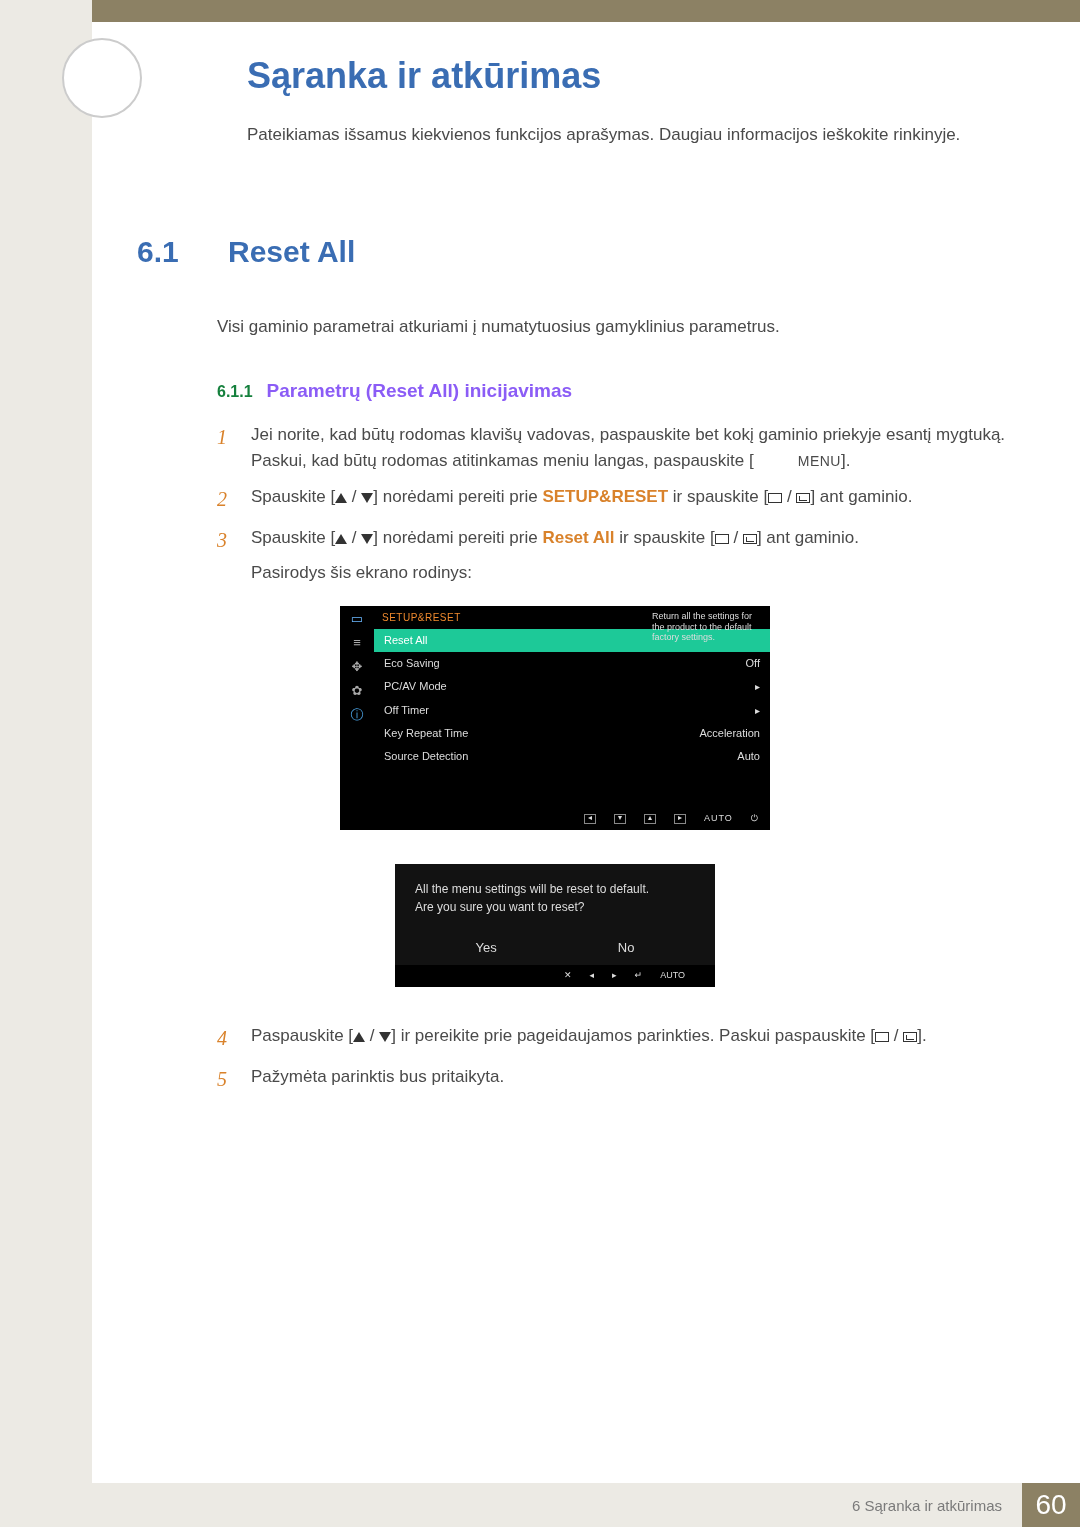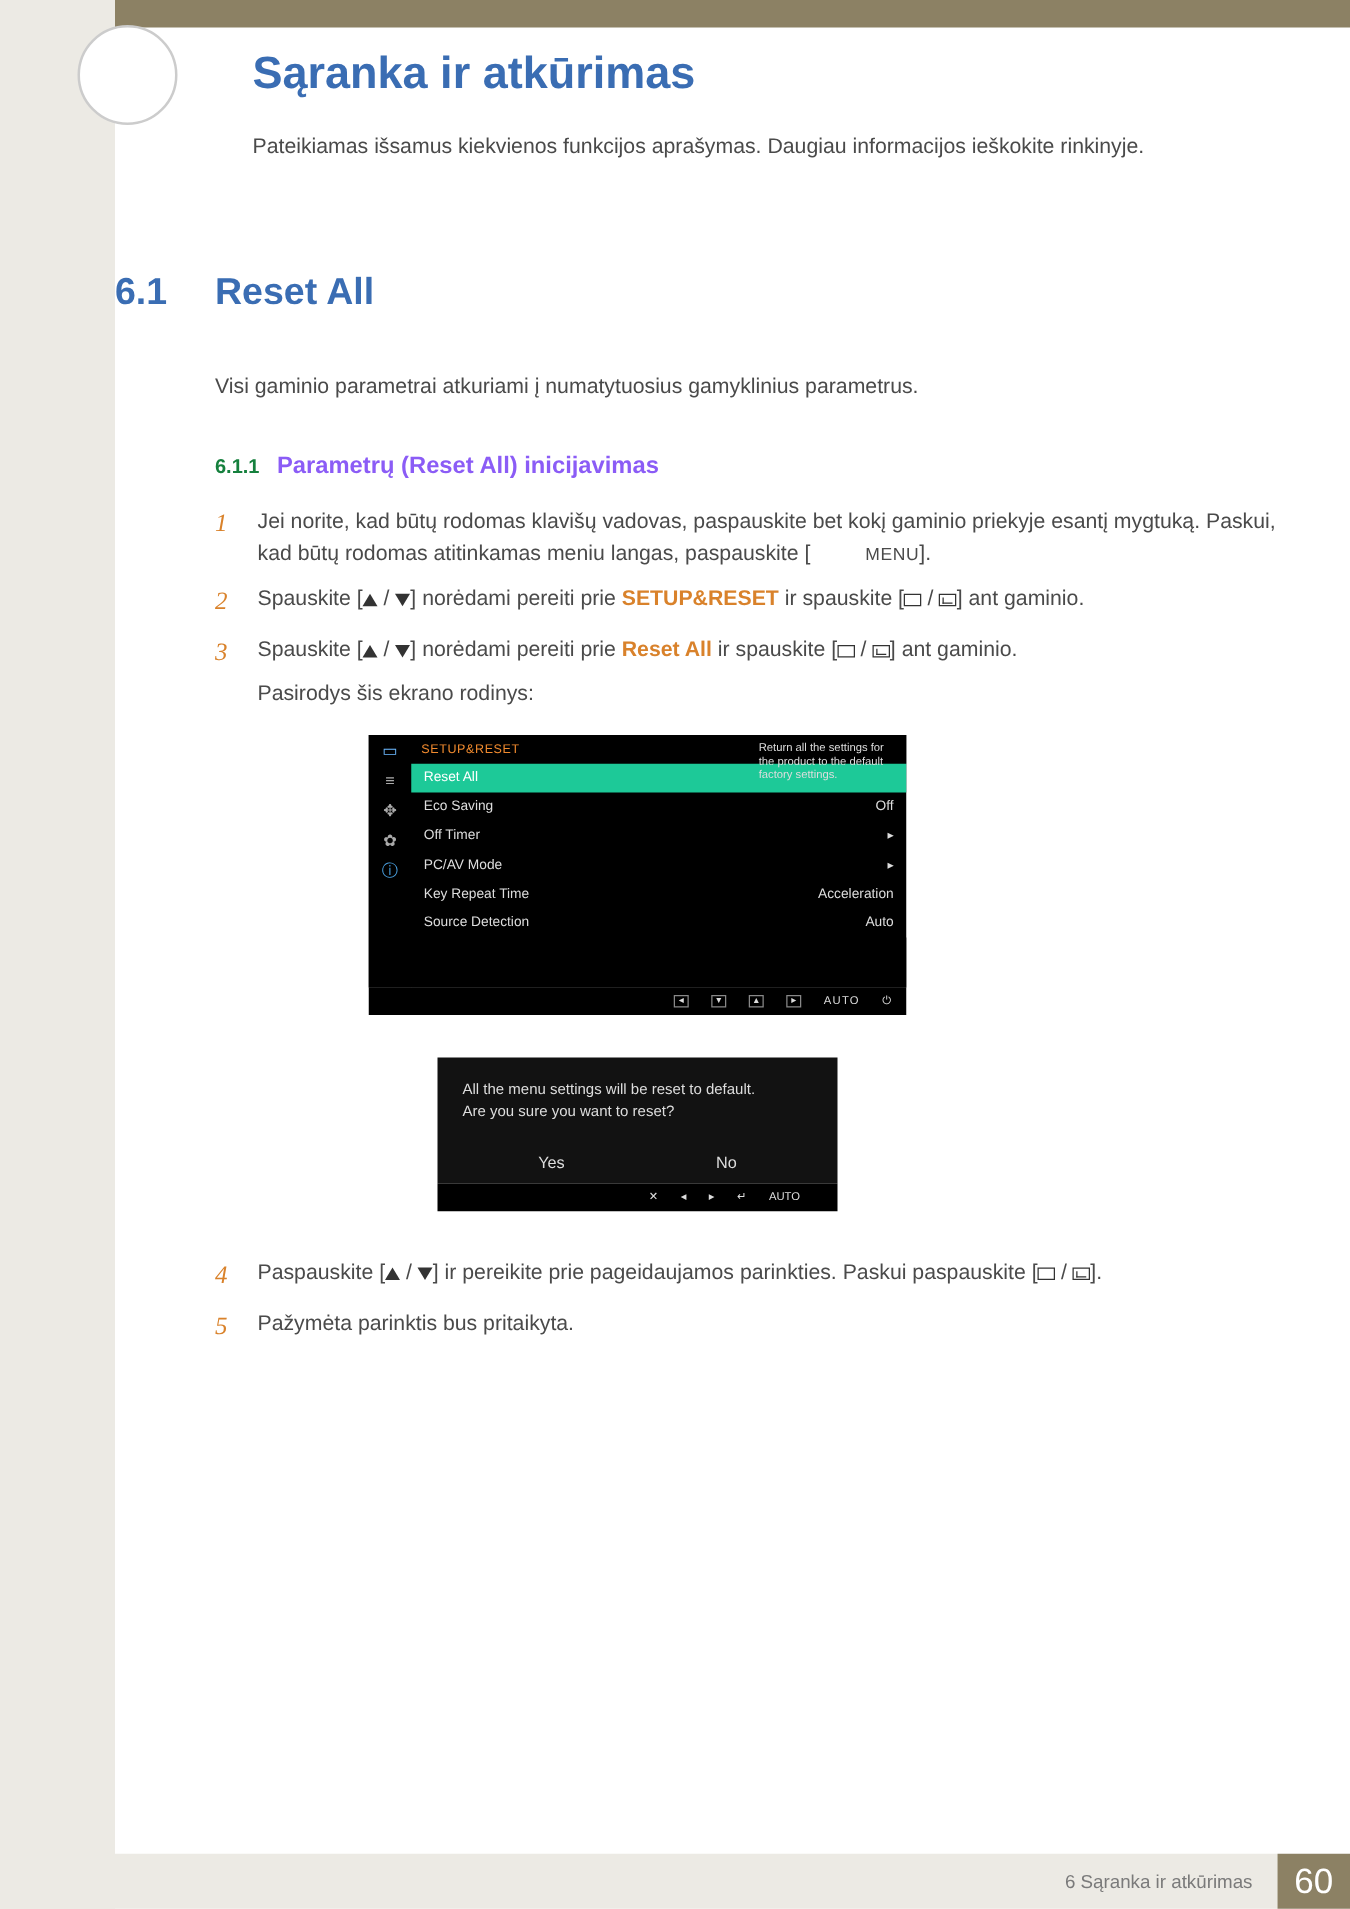--- a/index.html
+++ b/index.html
@@ -21,21 +21,22 @@
     position: absolute;
     top: 0; left: 0; bottom: 0;
     width: 92px;
     background: #eceae4;
     z-index: 1;
   }
   .content {
     position: absolute;
     left: 92px;
     right: 40px;
-    top: 25px;
+    top: 43px;
+    padding-left: 45px;
   }
   .chapter-circle {
     position: absolute;
     left: -30px;
     top: -5px;
     width: 80px; height: 80px;
     border-radius: 50%;
     background: #fff;
     border: 2px solid #ccc;
     z-index: 2;
@@ -50,20 +51,21 @@
   .intro {
     margin-left: 110px;
     margin-top: 28px;
     font-size: 17px;
     color: #4a4a4a;
   }
   .section-row {
     display: flex;
     align-items: center;
     margin-top: 90px;
+    gap: 11px;
   }
   .section-num {
     color: #3a6db3;
     font-size: 30px;
     font-weight: bold;
     width: 80px;
   }
   .section-title {
     color: #3a6db3;
     font-size: 30px;
@@ -302,25 +304,25 @@
               <div class="osd-tooltip">Return all the settings for the product to the default factory settings.</div>
               <div class="osd-row sel">
                   <span>Reset All</span>
                   <span></span>
                 </div>
               <div class="osd-row">
                   <span>Eco Saving</span>
                   <span>Off</span>
                 </div>
               <div class="osd-row">
+                  <span>PC/AV Mode</span>
+                  <span class="arrow"></span>
+                </div>
+              <div class="osd-row">
                   <span>Off Timer</span>
-                  <span class="arrow"></span>
-                </div>
-              <div class="osd-row">
-                  <span>PC/AV Mode</span>
                   <span class="arrow"></span>
                 </div>
               <div class="osd-row">
                   <span>Key Repeat Time</span>
                   <span>Acceleration</span>
                 </div>
               <div class="osd-row">
                   <span>Source Detection</span>
                   <span>Auto</span>
                 </div>

